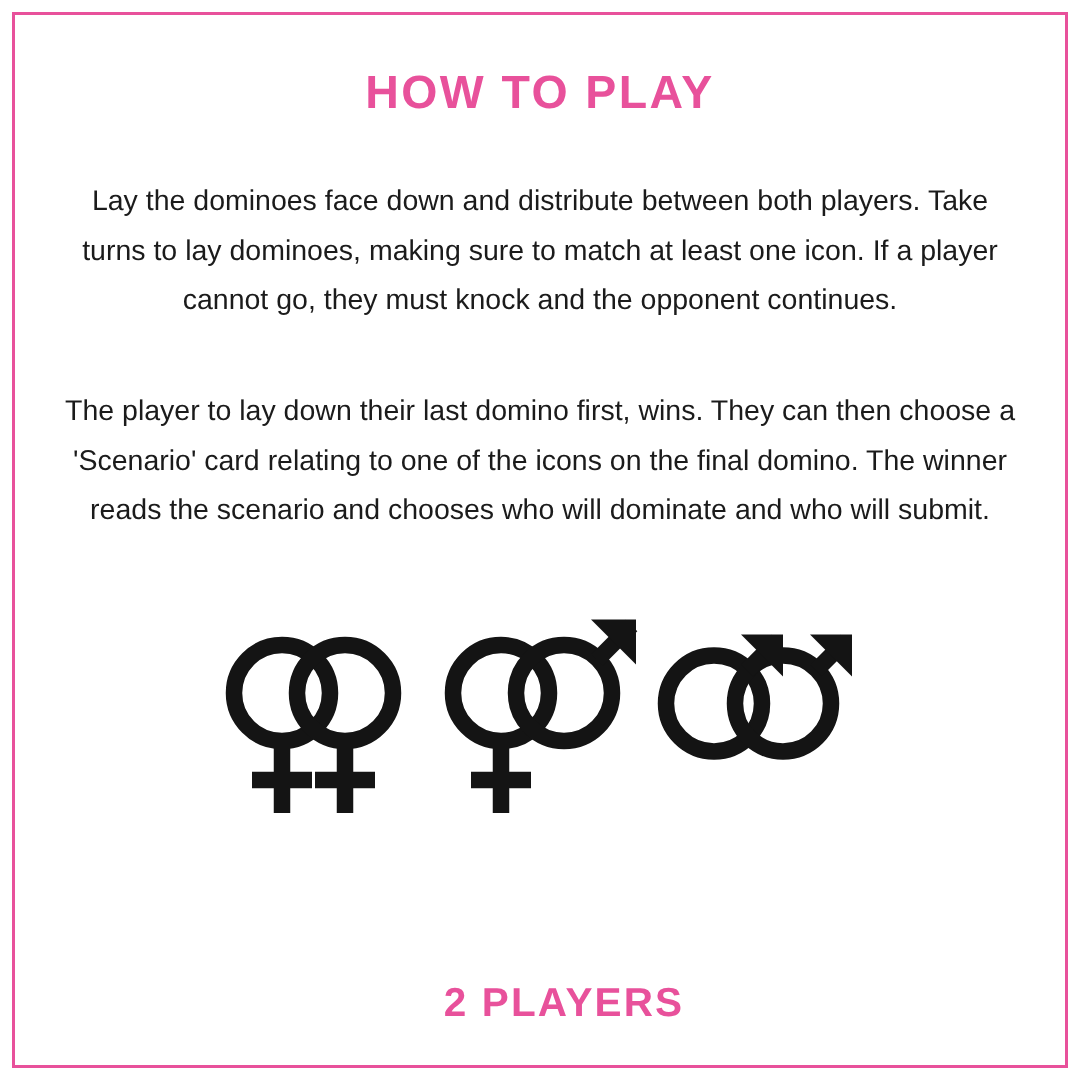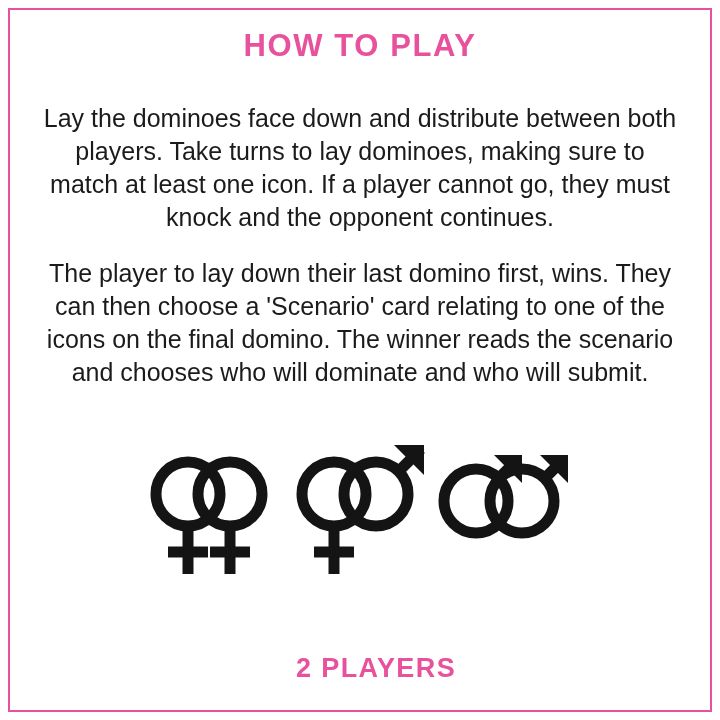--- a/index.html
+++ b/index.html
@@ -29,46 +29,46 @@
     bottom: 8px;
     border: 2px solid #e8519b;
     box-sizing: border-box;
     pointer-events: none;
   }
   .content {
     position: relative;
     width: 100%;
     height: 100%;
     box-sizing: border-box;
-    padding: 28px 30px 20px 30px;
+    padding: 44px 30px 20px 30px;
     display: flex;
     flex-direction: column;
     align-items: center;
   }
   .title {
     color: #e8519b;
     font-size: 31px;
     font-weight: bold;
     letter-spacing: 1.6px;
     text-transform: uppercase;
     margin: 0 0 38px 0;
     text-align: center;
     font-family: "Liberation Sans", sans-serif;
   }
   .para {
     color: #1b1b1b;
-    font-size: 25px;
+    font-size: 19px;
     line-height: 33px;
     text-align: center;
     max-width: 640px;
     margin: 0;
     font-family: "Liberation Sans", sans-serif;
   }
   .para + .para {
-    margin-top: 23px;
+    margin-top: 41px;
   }
   .icons {
     margin-top: 52px;
     display: flex;
     flex-direction: row;
     align-items: center;
     justify-content: center;
     gap: 6px;
   }
   .icon-svg {

